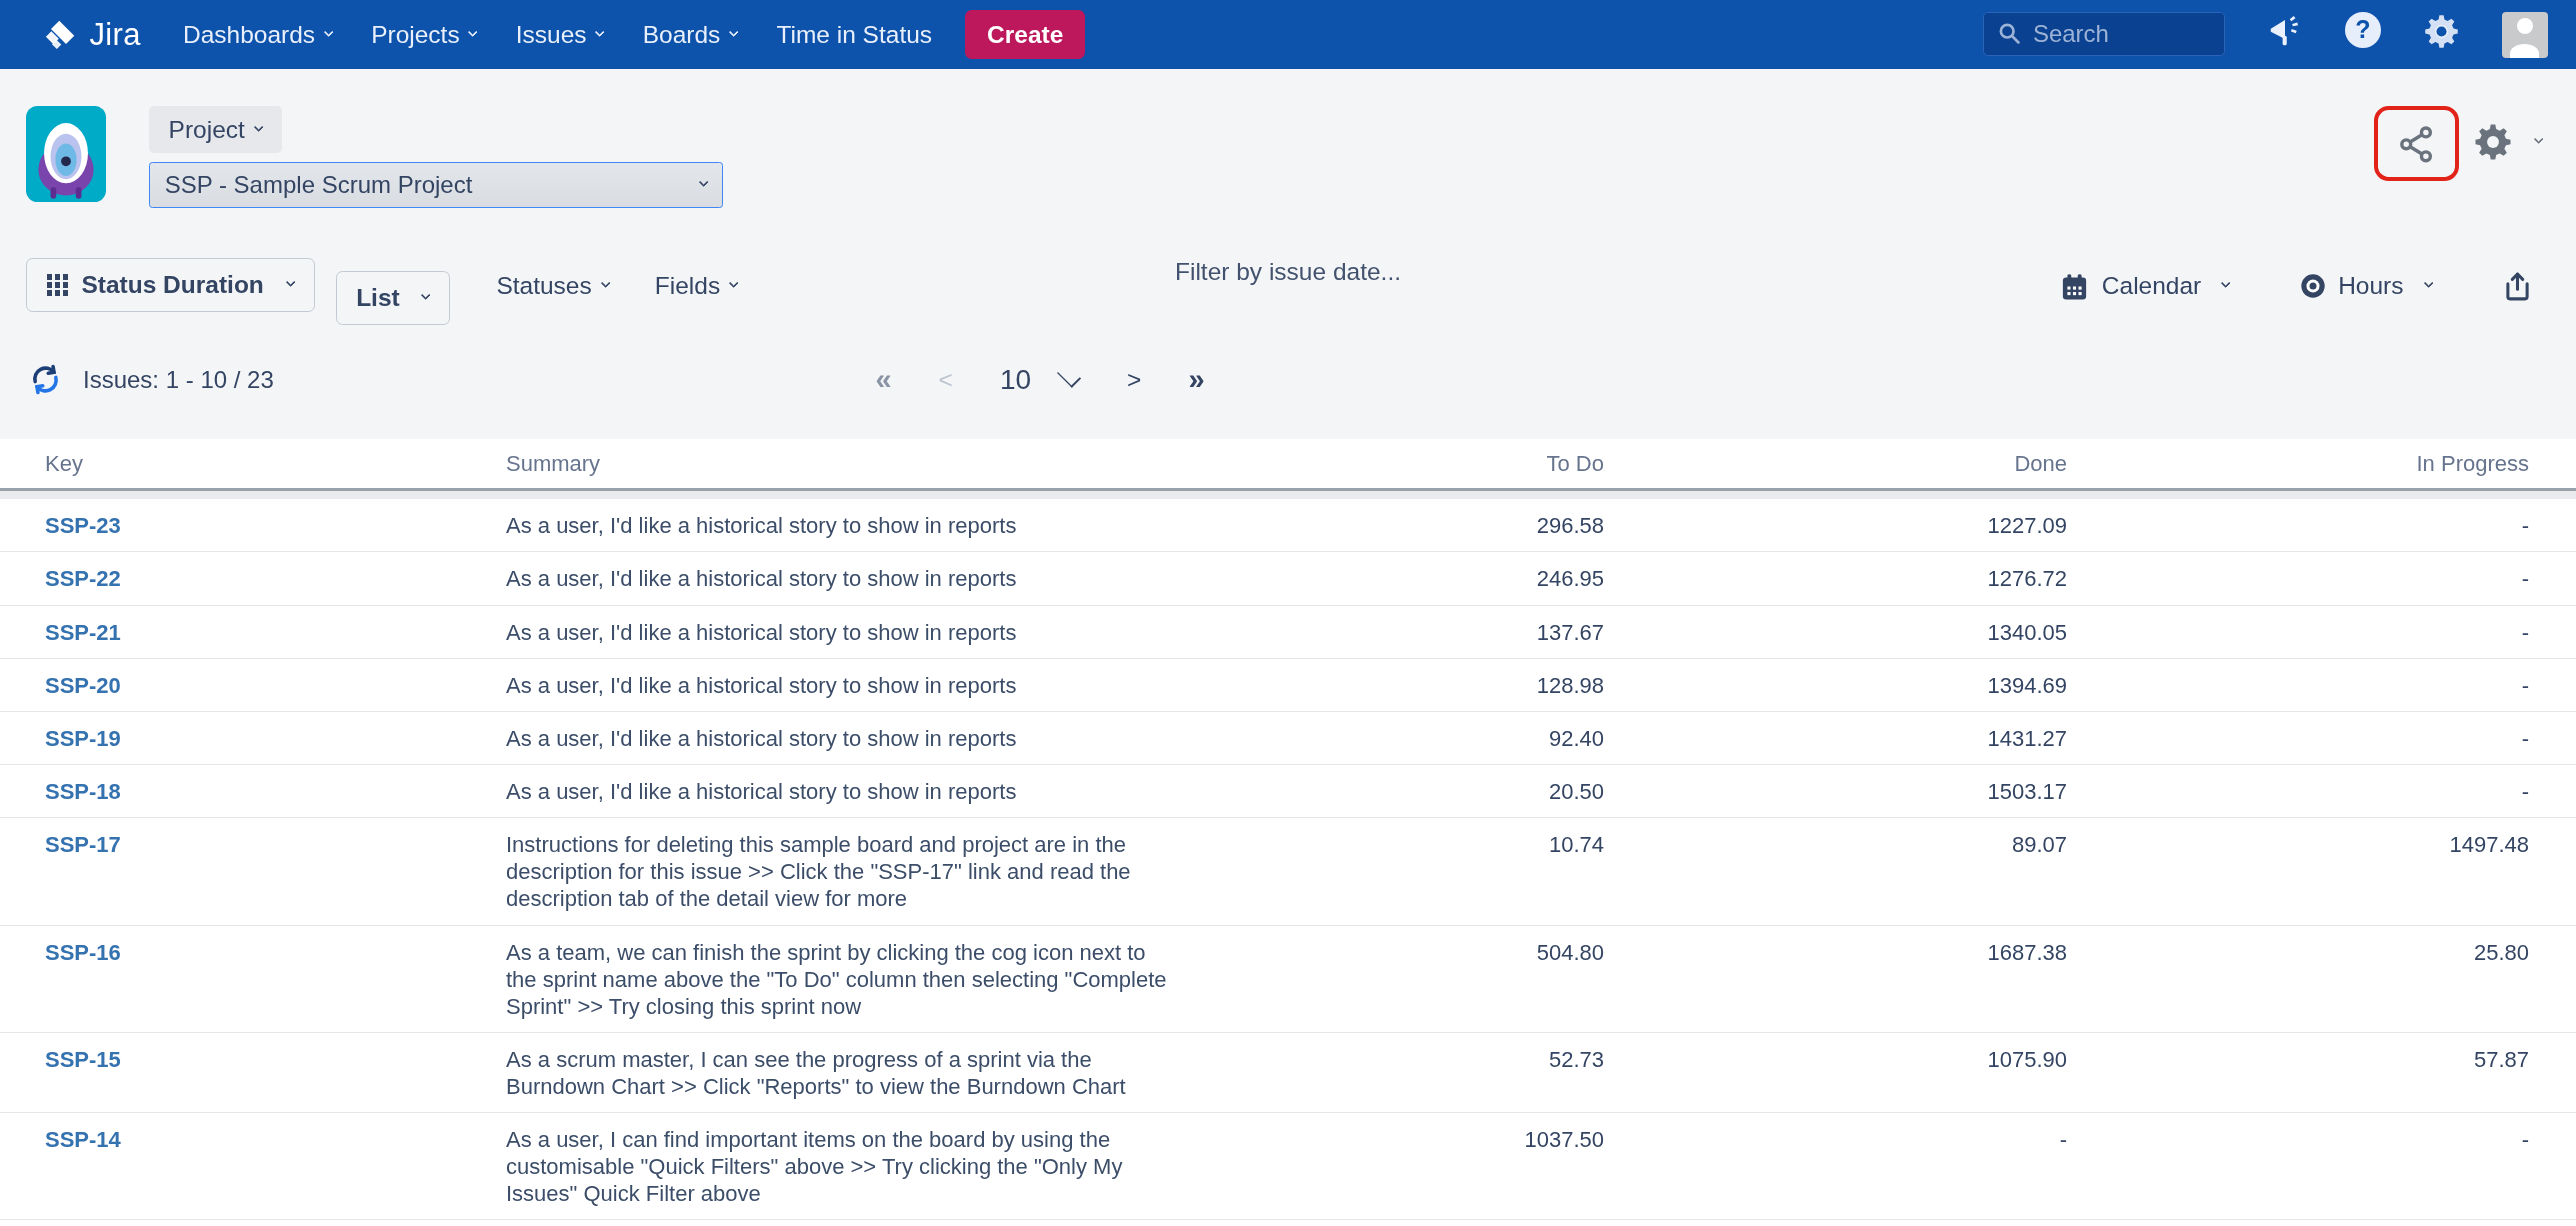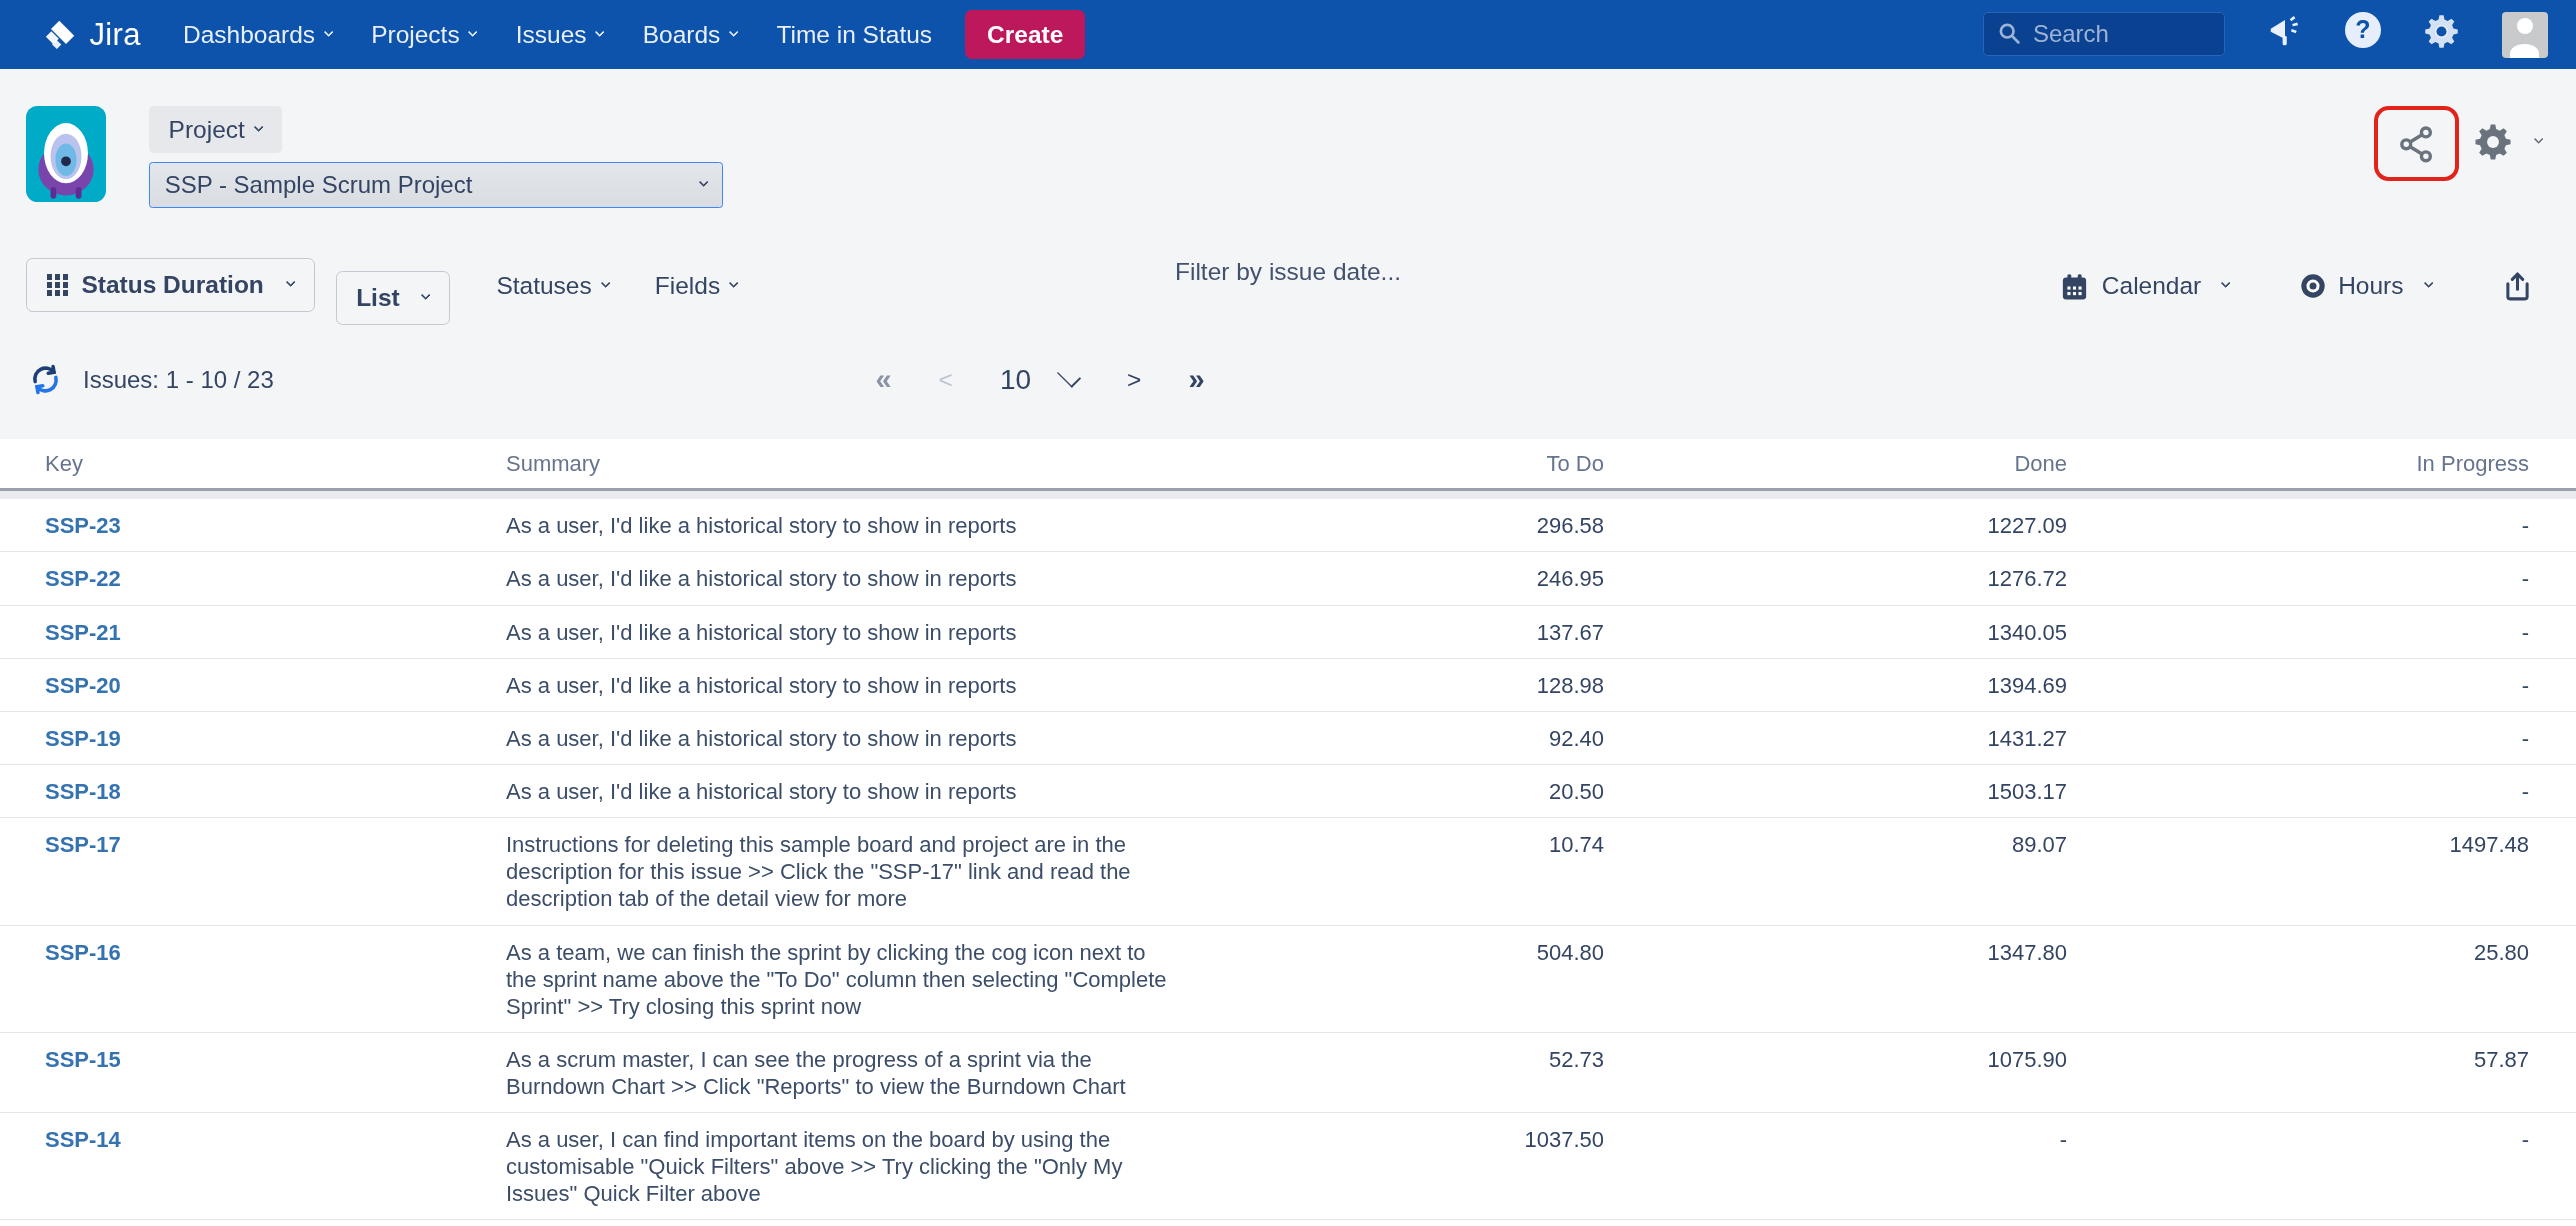--- a/index.html
+++ b/index.html
@@ -356,21 +356,21 @@
     <span class="key">SSP-17</span>
     <span class="summary">Instructions for deleting this sample board and project are in the description for this issue &gt;&gt; Click the "SSP-17" link and read the description tab of the detail view for more</span>
     <span class="num">10.74</span>
     <span class="num">89.07</span>
     <span class="num">1497.48</span>
   </div>
   <div class="t-grid t-row">
     <span class="key">SSP-16</span>
     <span class="summary">As a team, we can finish the sprint by clicking the cog icon next to the sprint name above the "To Do" column then selecting "Complete Sprint" &gt;&gt; Try closing this sprint now</span>
     <span class="num">504.80</span>
-    <span class="num">1347.80</span>
+    <span class="num">1687.38</span>
     <span class="num">25.80</span>
   </div>
   <div class="t-grid t-row">
     <span class="key">SSP-15</span>
     <span class="summary">As a scrum master, I can see the progress of a sprint via the Burndown Chart &gt;&gt; Click "Reports" to view the Burndown Chart</span>
     <span class="num">52.73</span>
     <span class="num">1075.90</span>
     <span class="num">57.87</span>
   </div>
   <div class="t-grid t-row">

